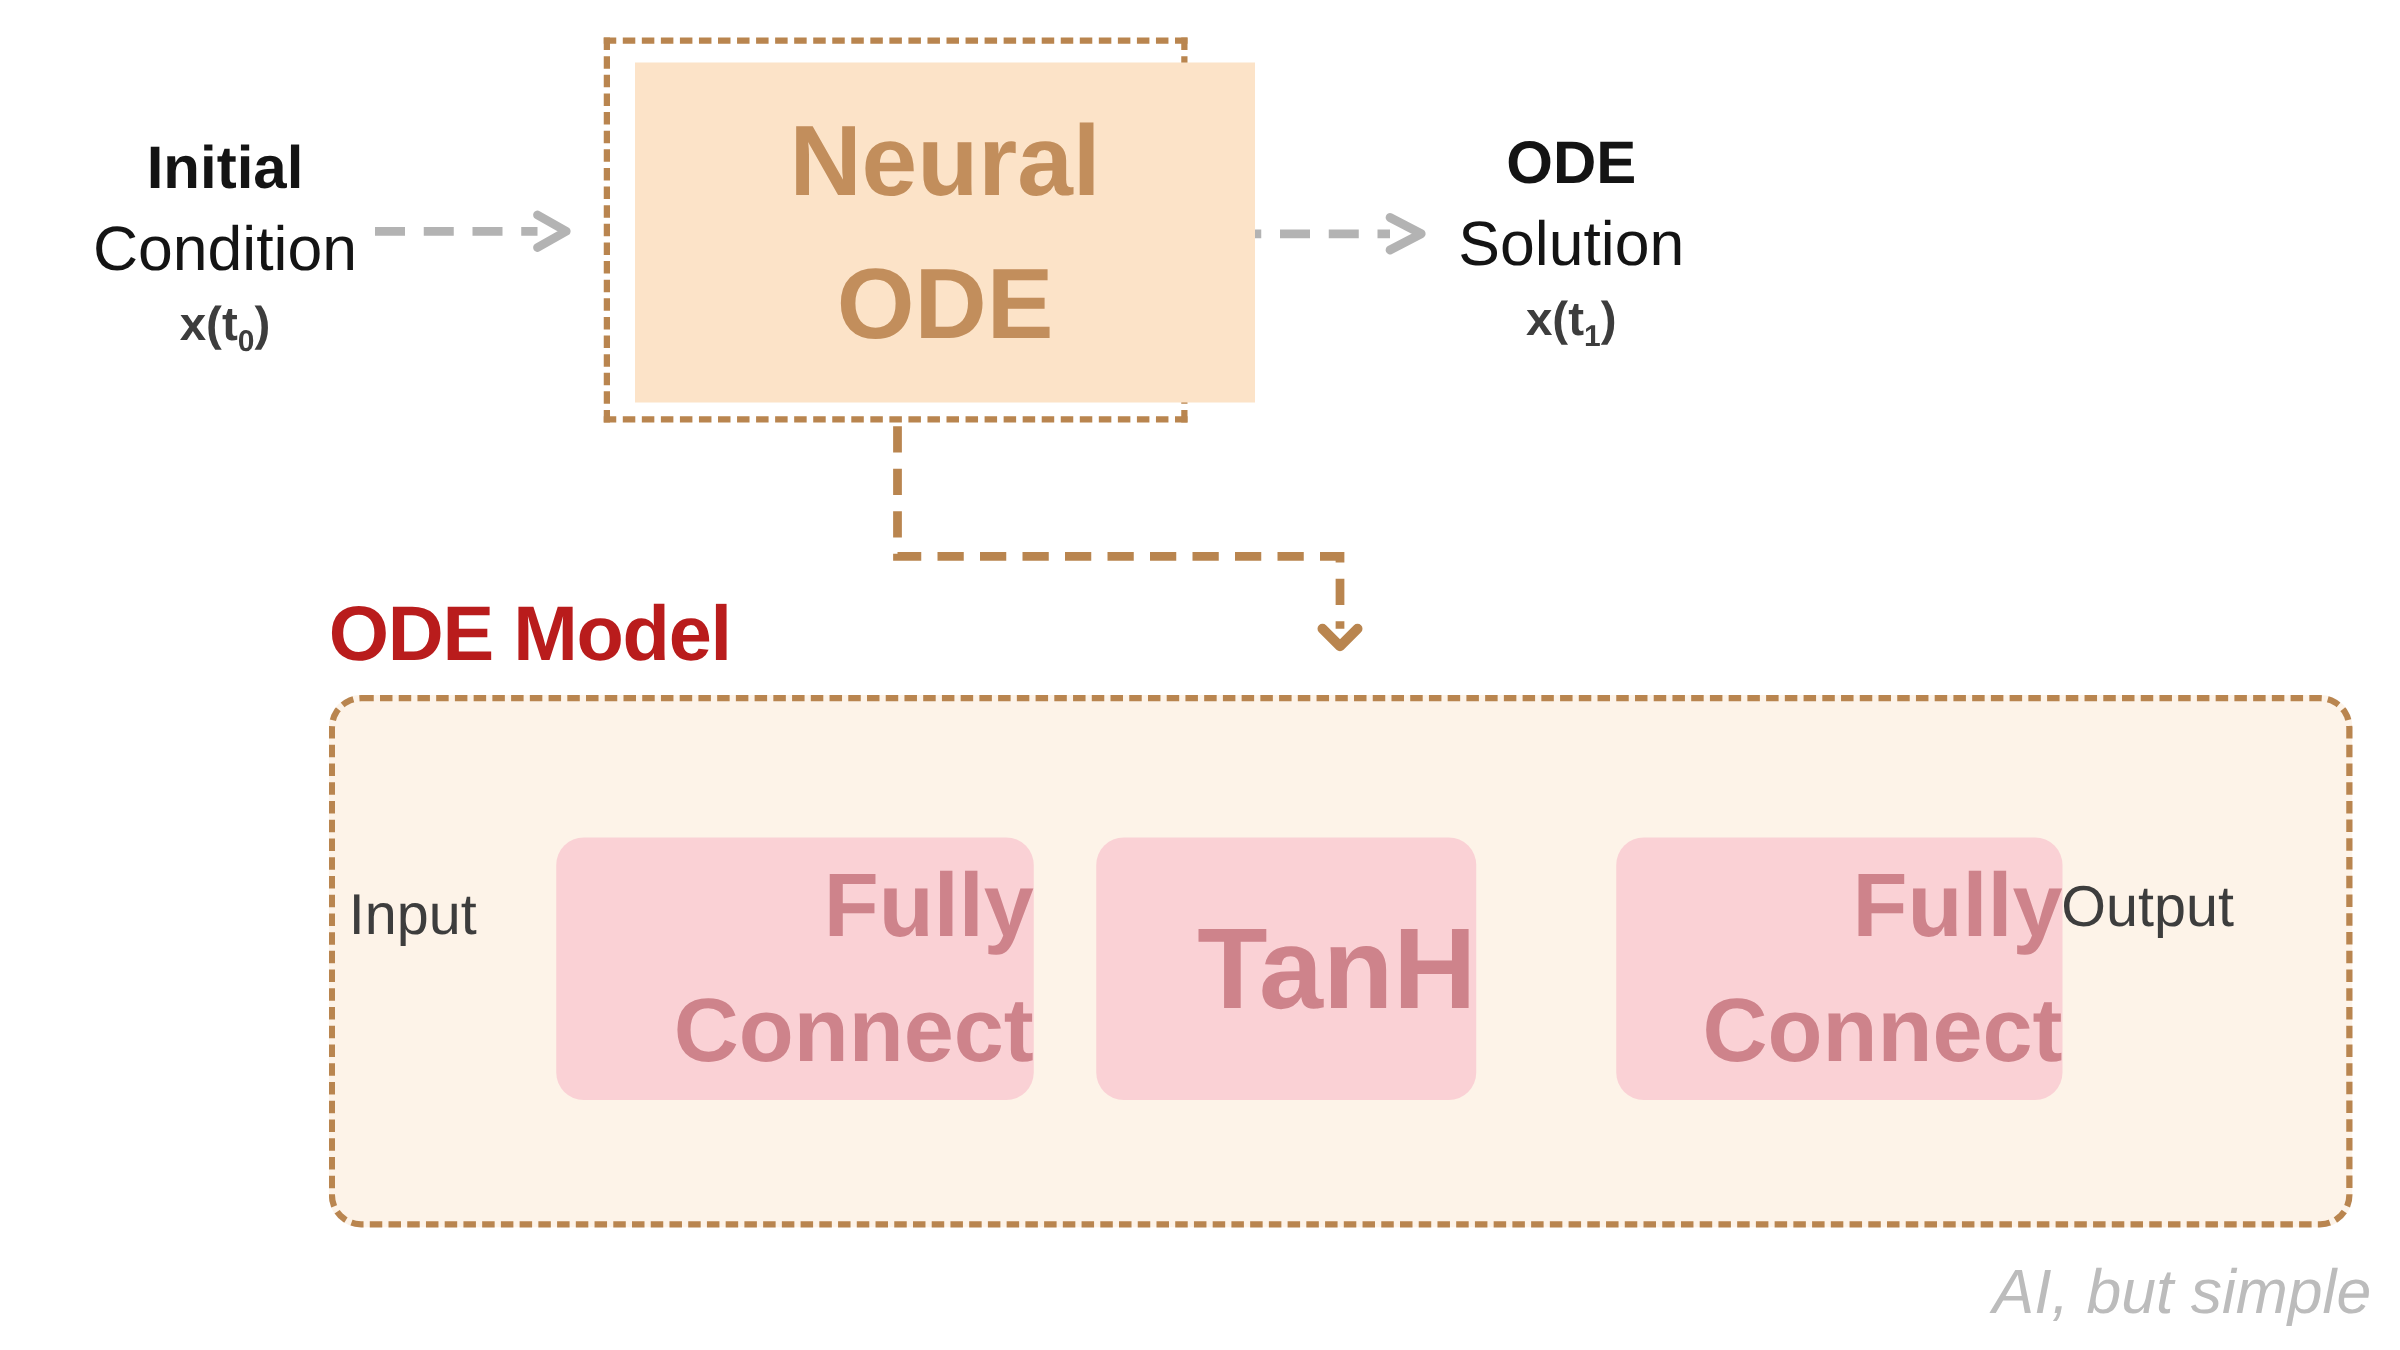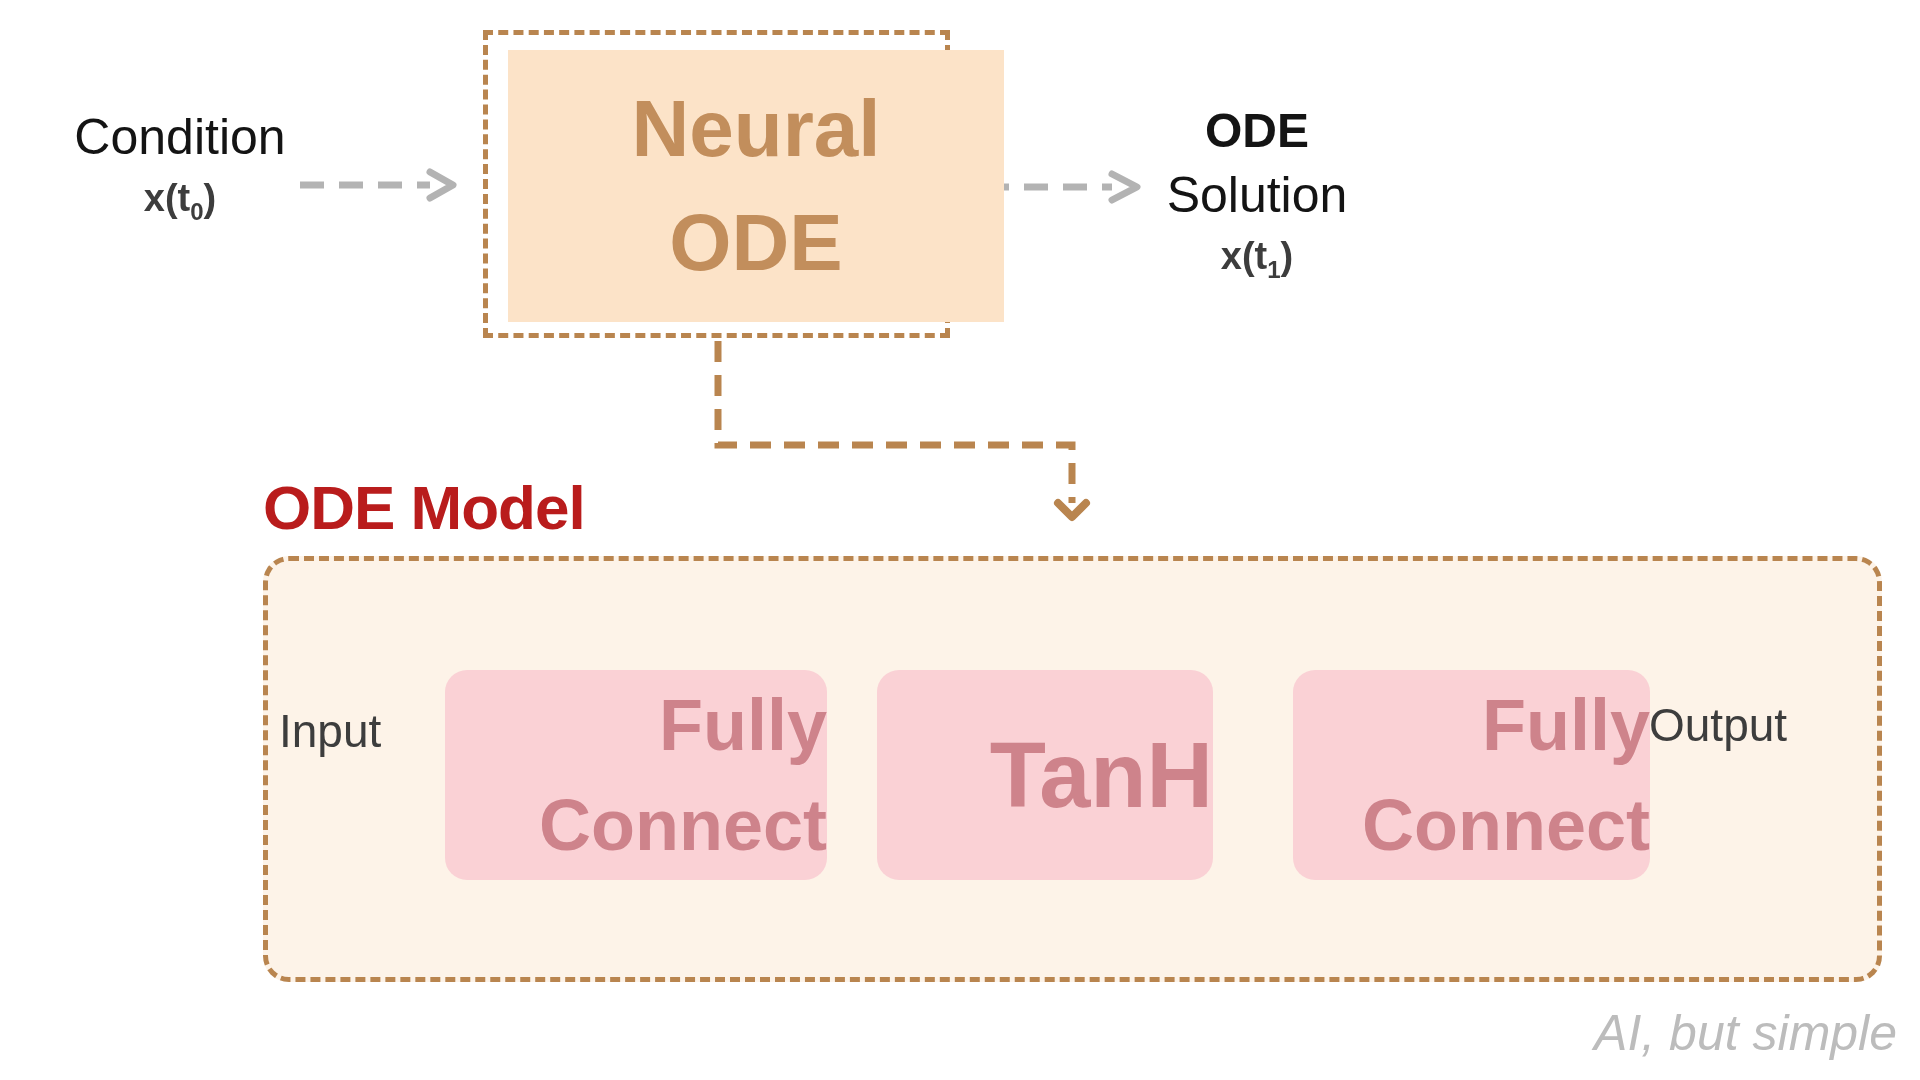--- a/index.html
+++ b/index.html
@@ -54,21 +54,21 @@
     border-radius:26px;
     background:var(--cream-fill);
   }
   .layer-box{
     top:670px;height:210px;border-radius:22px;background:var(--pink-fill);
     display:flex;flex-direction:column;align-items:flex-end;justify-content:center;
     color:var(--pink-text);font-weight:bold;text-align:center;
   }
   .layer-box .line{font-size:72px;line-height:100px;}
   #layer-fc1{left:445px;width:382px;}
-  #layer-tanh{left:877px;width:336px;}
+  #layer-tanh{left:877px;width:304px;}
   #layer-tanh .line{font-size:92px;line-height:100px;}
   #layer-fc2{left:1293px;width:357px;}
 
   .io-label{font-size:46px;color:var(--label-gray);text-align:left;}
   #input-label{left:279px;top:704px;width:160px;}
   #output-label{left:1649px;top:698px;width:200px;}
 
   
   #watermark{right:23px;top:1004px;font-size:50px;color:var(--watermark-gray);font-style:italic;}
 
@@ -109,20 +109,21 @@
     <line class="solid-line" x1="1243" y1="777" x2="1275" y2="777"></line>
     <polyline class="head-solid" points="1274,766 1291,777 1274,788"></polyline>
   </g>
   <g>
     <line class="solid-line" x1="1650" y1="775" x2="1830" y2="775"></line>
     <polyline class="head-solid" points="1829,763 1849,775 1829,787"></polyline>
   </g>
 </svg>
 
 <div id="initial-block" class="abs side-label">
+  <div class="l1">Initial</div>
   <div class="l2">Condition</div>
   <div class="l3"><span>x(t</span><sub>0</sub><span>)</span></div>
 </div>
 
 <div id="neural-ode-outer" class="abs">
   <div id="neural-ode-inner">
     <div>Neural</div>
     <div>ODE</div>
   </div>
 </div>

